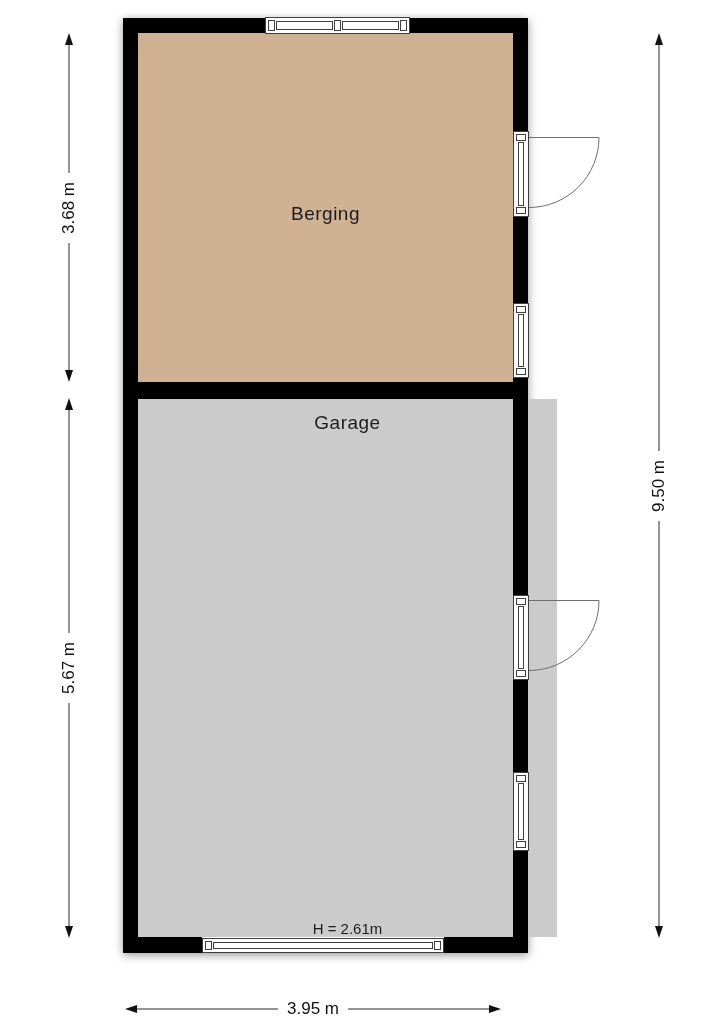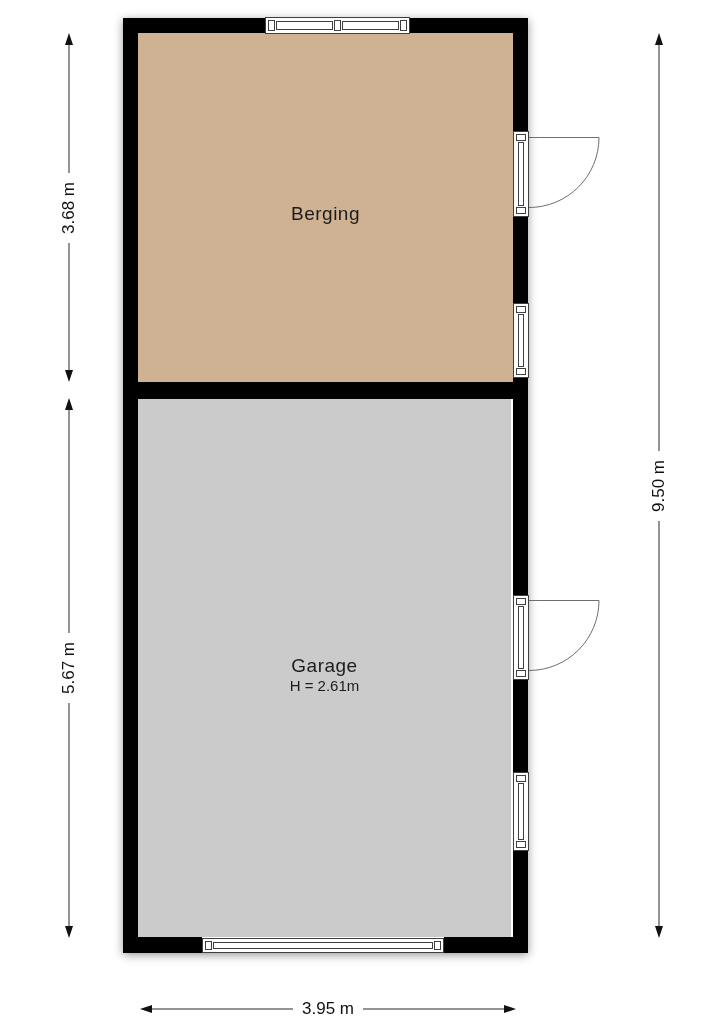--- a/index.html
+++ b/index.html
@@ -44,21 +44,21 @@
 <body>
 
 <div class="canvas">
 
   <div class="building-shadow"></div>
 
   <div class="room" style="left: 138px; top: 33px; width: 375px; height: 349px; background-color: rgb(207, 178, 147);">
     <div class="room-label">Berging</div>
   </div>
 
-  <div class="room" style="left: 138px; top: 399px; width: 373px; height: 538px; background-color: rgb(203, 203, 203);">
+  <div class="room" style="left: 138px; top: 399px; width: 419px; height: 538px; background-color: rgb(203, 203, 203); justify-content: space-between;">
     <div class="room-label">Garage</div>
     <div class="room-sublabel">H = 2.61m</div>
   </div>
 
   <div class="wall" style="left:123px;top:18px;width:15px;height:935px;"></div>
   <div class="wall" style="left:123px;top:18px;width:142px;height:15px;"></div>
   <div class="wall" style="left:410px;top:18px;width:118px;height:15px;"></div>
   <div class="wall" style="left:513px;top:18px;width:15px;height:113px;"></div>
   <div class="wall" style="left:513px;top:217px;width:15px;height:86px;"></div>
   <div class="wall" style="left:513px;top:378px;width:15px;height:217px;"></div>
@@ -130,20 +130,20 @@
     <div class="dim-label-v">5.67 m</div>
   </div>
 
   <div class="dim" style="left:652px;top:33px;width:13px;height:905px;">
     <div class="dim-line-v"></div>
     <div class="ar ar-up"></div>
     <div class="ar ar-down"></div>
     <div class="dim-label-v">9.50 m</div>
   </div>
 
-  <div class="dim" style="left:140px;top:1002px;width:376px;height:13px;">
+  <div class="dim" style="left:125px;top:1002px;width:376px;height:13px;">
     <div class="dim-line-h"></div>
     <div class="ar ar-left"></div>
     <div class="ar ar-right"></div>
     <div class="dim-label-h">3.95 m</div>
   </div>
 
 </div>
 
 </body></html>

